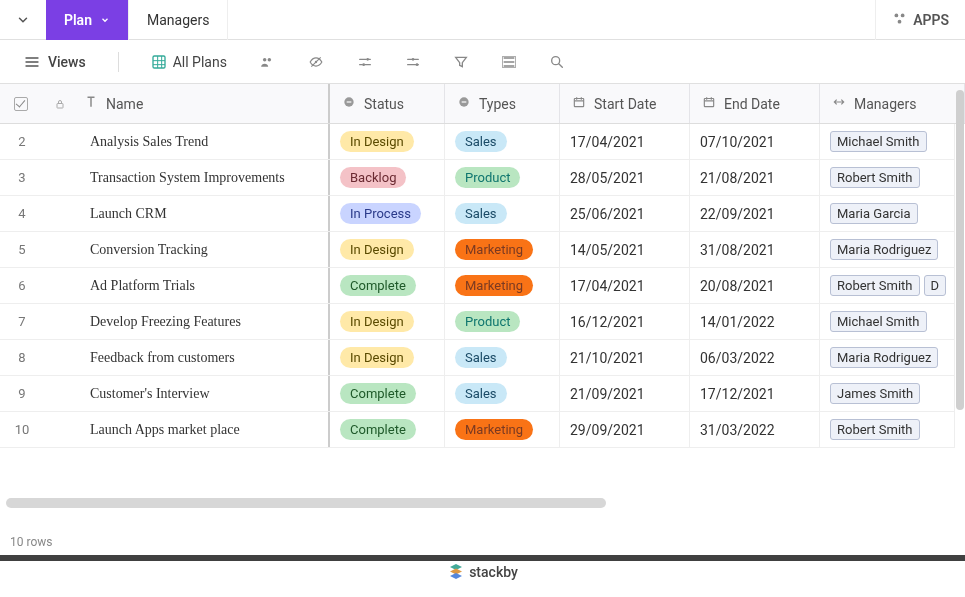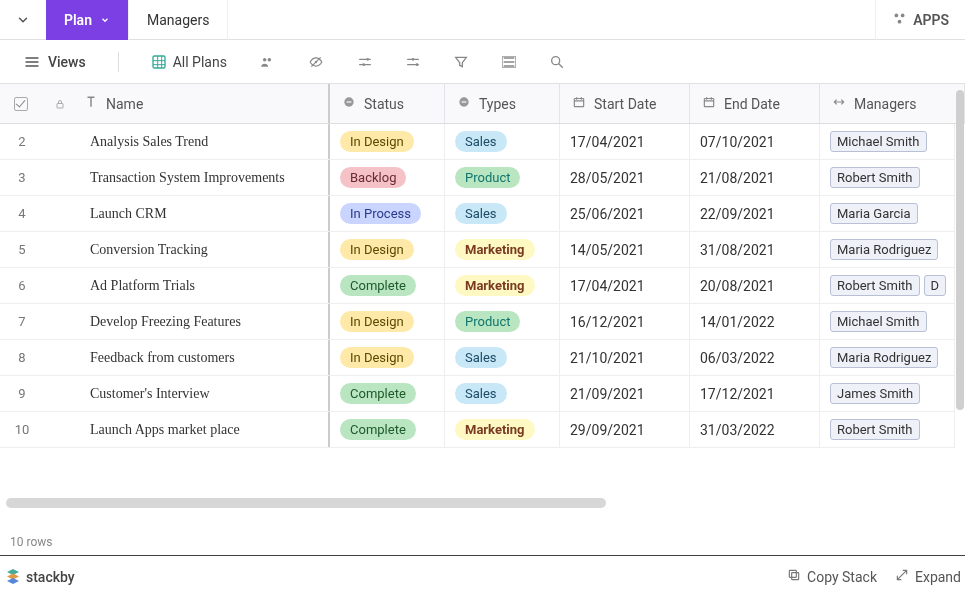--- a/index.html
+++ b/index.html
@@ -42,33 +42,33 @@
 .row .name { flex: 1; padding-left: 10px; color: #333; display: flex; align-items: center; font-family: Liberation Serif, serif; }
 .cell { border-right: 1px solid #eee; display: flex; align-items: center; padding: 0 10px; }
 
 .pill { display: inline-block; padding: 3px 10px; border-radius: 12px; font-size: 13px; }
 .pill.status-in-design { background: #ffe9a8; color: #5a4a00; }
 .pill.status-backlog { background: #f4c2c7; color: #6b2a32; }
 .pill.status-in-process { background: #c9d4ff; color: #2a3a8a; }
 .pill.status-complete { background: #b9e6c1; color: #1f5a2a; }
 .pill.type-sales { background: #c9e8f7; color: #1a4a66; }
 .pill.type-product { background: #b9e6c1; color: #0f766e; }
-.pill.type-marketing { background: #fef9c3; color: #7a3a22; font-weight: bold; }
+.pill.type-marketing { background: #f97316; color: #7a3a22; }
 
 .mgr-tag { display: inline-block; padding: 2px 6px; border: 1px solid #b8c0d4; border-radius: 3px; background: #eef1f8; color: #333; font-size: 13px; margin-right: 4px; white-space: nowrap; }
 
 
 .rowcount { position: absolute; left: 10px; bottom: 46px; font-size: 12px; color: #888; background: #fff; padding: 2px 0; }
 
 
 .hscroll { position: absolute; left: 0; bottom: 42px; height: 10px; width: 600px; background: #bcbcbc; border-radius: 5px; margin-left: 6px; opacity: 0.6; }
 .vscroll { position: absolute; right: 1px; top: 90px; width: 8px; height: 320px; background: #cfcfcf; border-radius: 4px; }
 
 
-.bottom { position: absolute; bottom: 0; left: 0; right: 0; height: 42px; border-top: 1px solid #404040; display: flex; align-items: center; padding: 0 4px; gap: 18px; }
+.bottom { position: absolute; bottom: 0; left: 0; right: 0; height: 42px; border-top: 6px solid #404040; display: flex; align-items: center; padding: 0 16px; gap: 18px; flex-direction: column; }
 .logo { display: flex; align-items: center; gap: 4px; color: #444; font-weight: 500; }
 .bottom .spacer { flex: 1; }
 .bottom .act { display: flex; align-items: center; gap: 6px; color: #555; cursor: pointer; }
 
 .chk { width: 14px; height: 14px; border: 1px solid #aaa; border-radius: 2px; position: relative; }
 .chk::after { content: ""; position: absolute; left: 3px; top: 0px; width: 4px; height: 8px; border: solid #888; border-width: 0 1.5px 1.5px 0; transform: rotate(40deg); }
 
 svg { flex-shrink: 0; }
 </style>
 </head>

